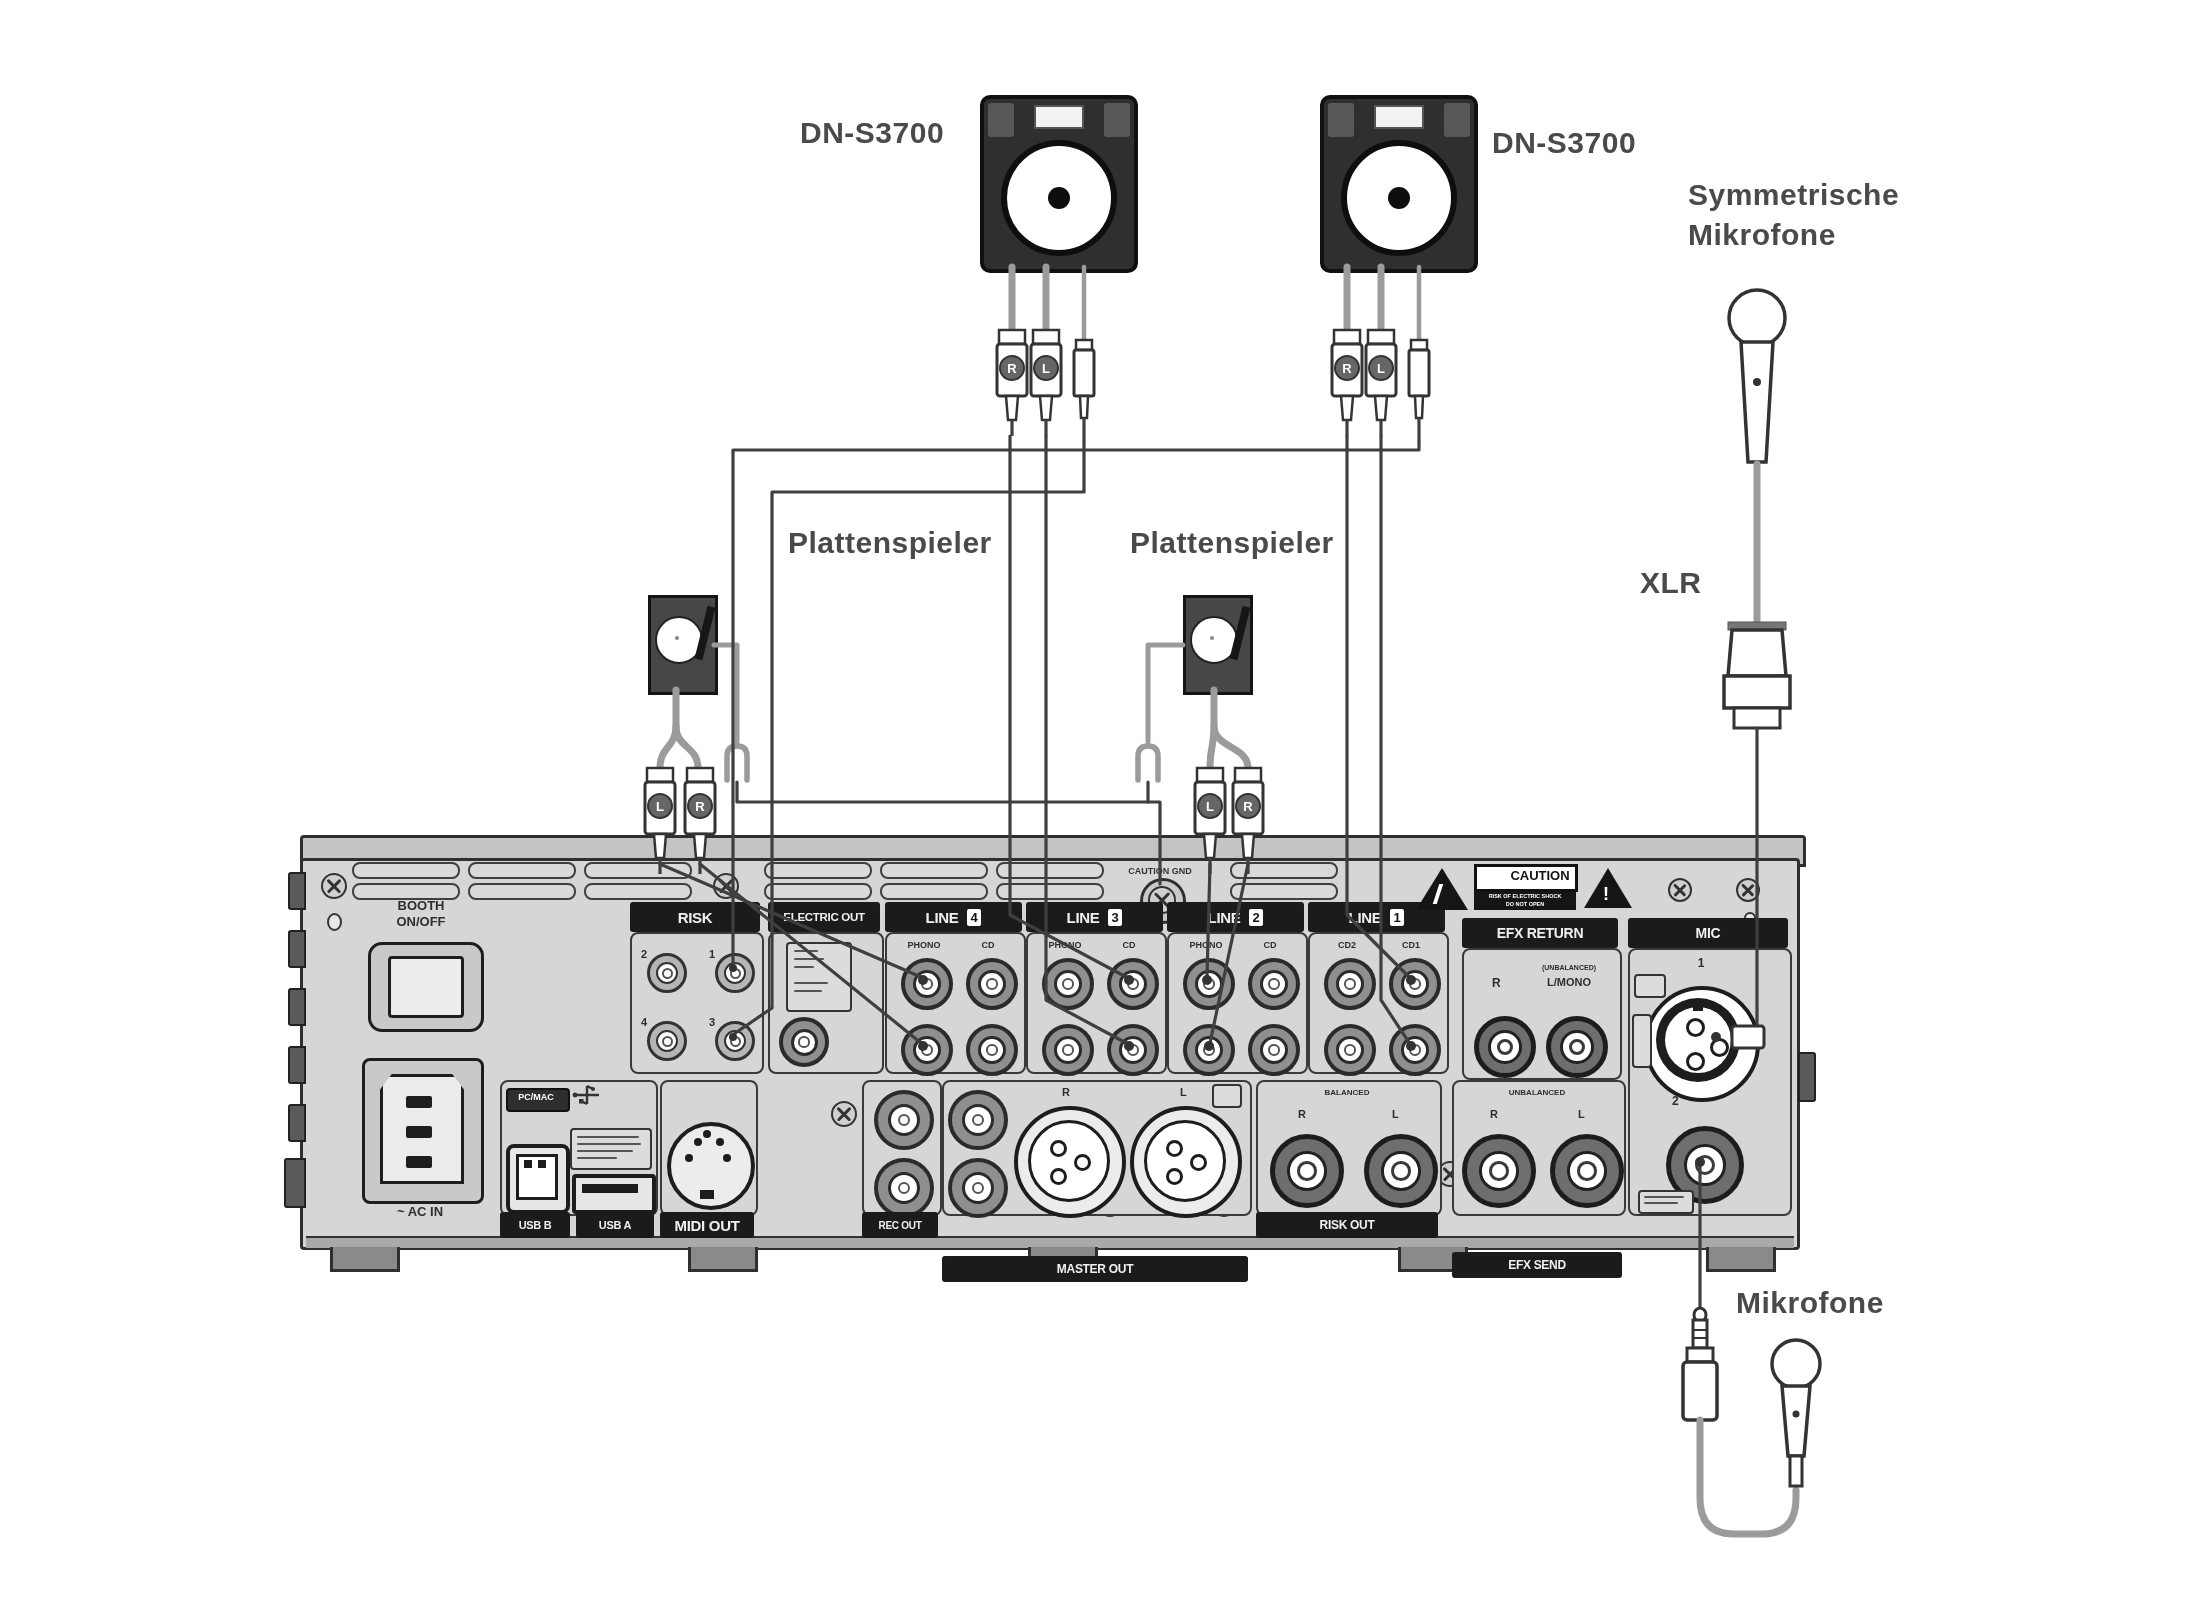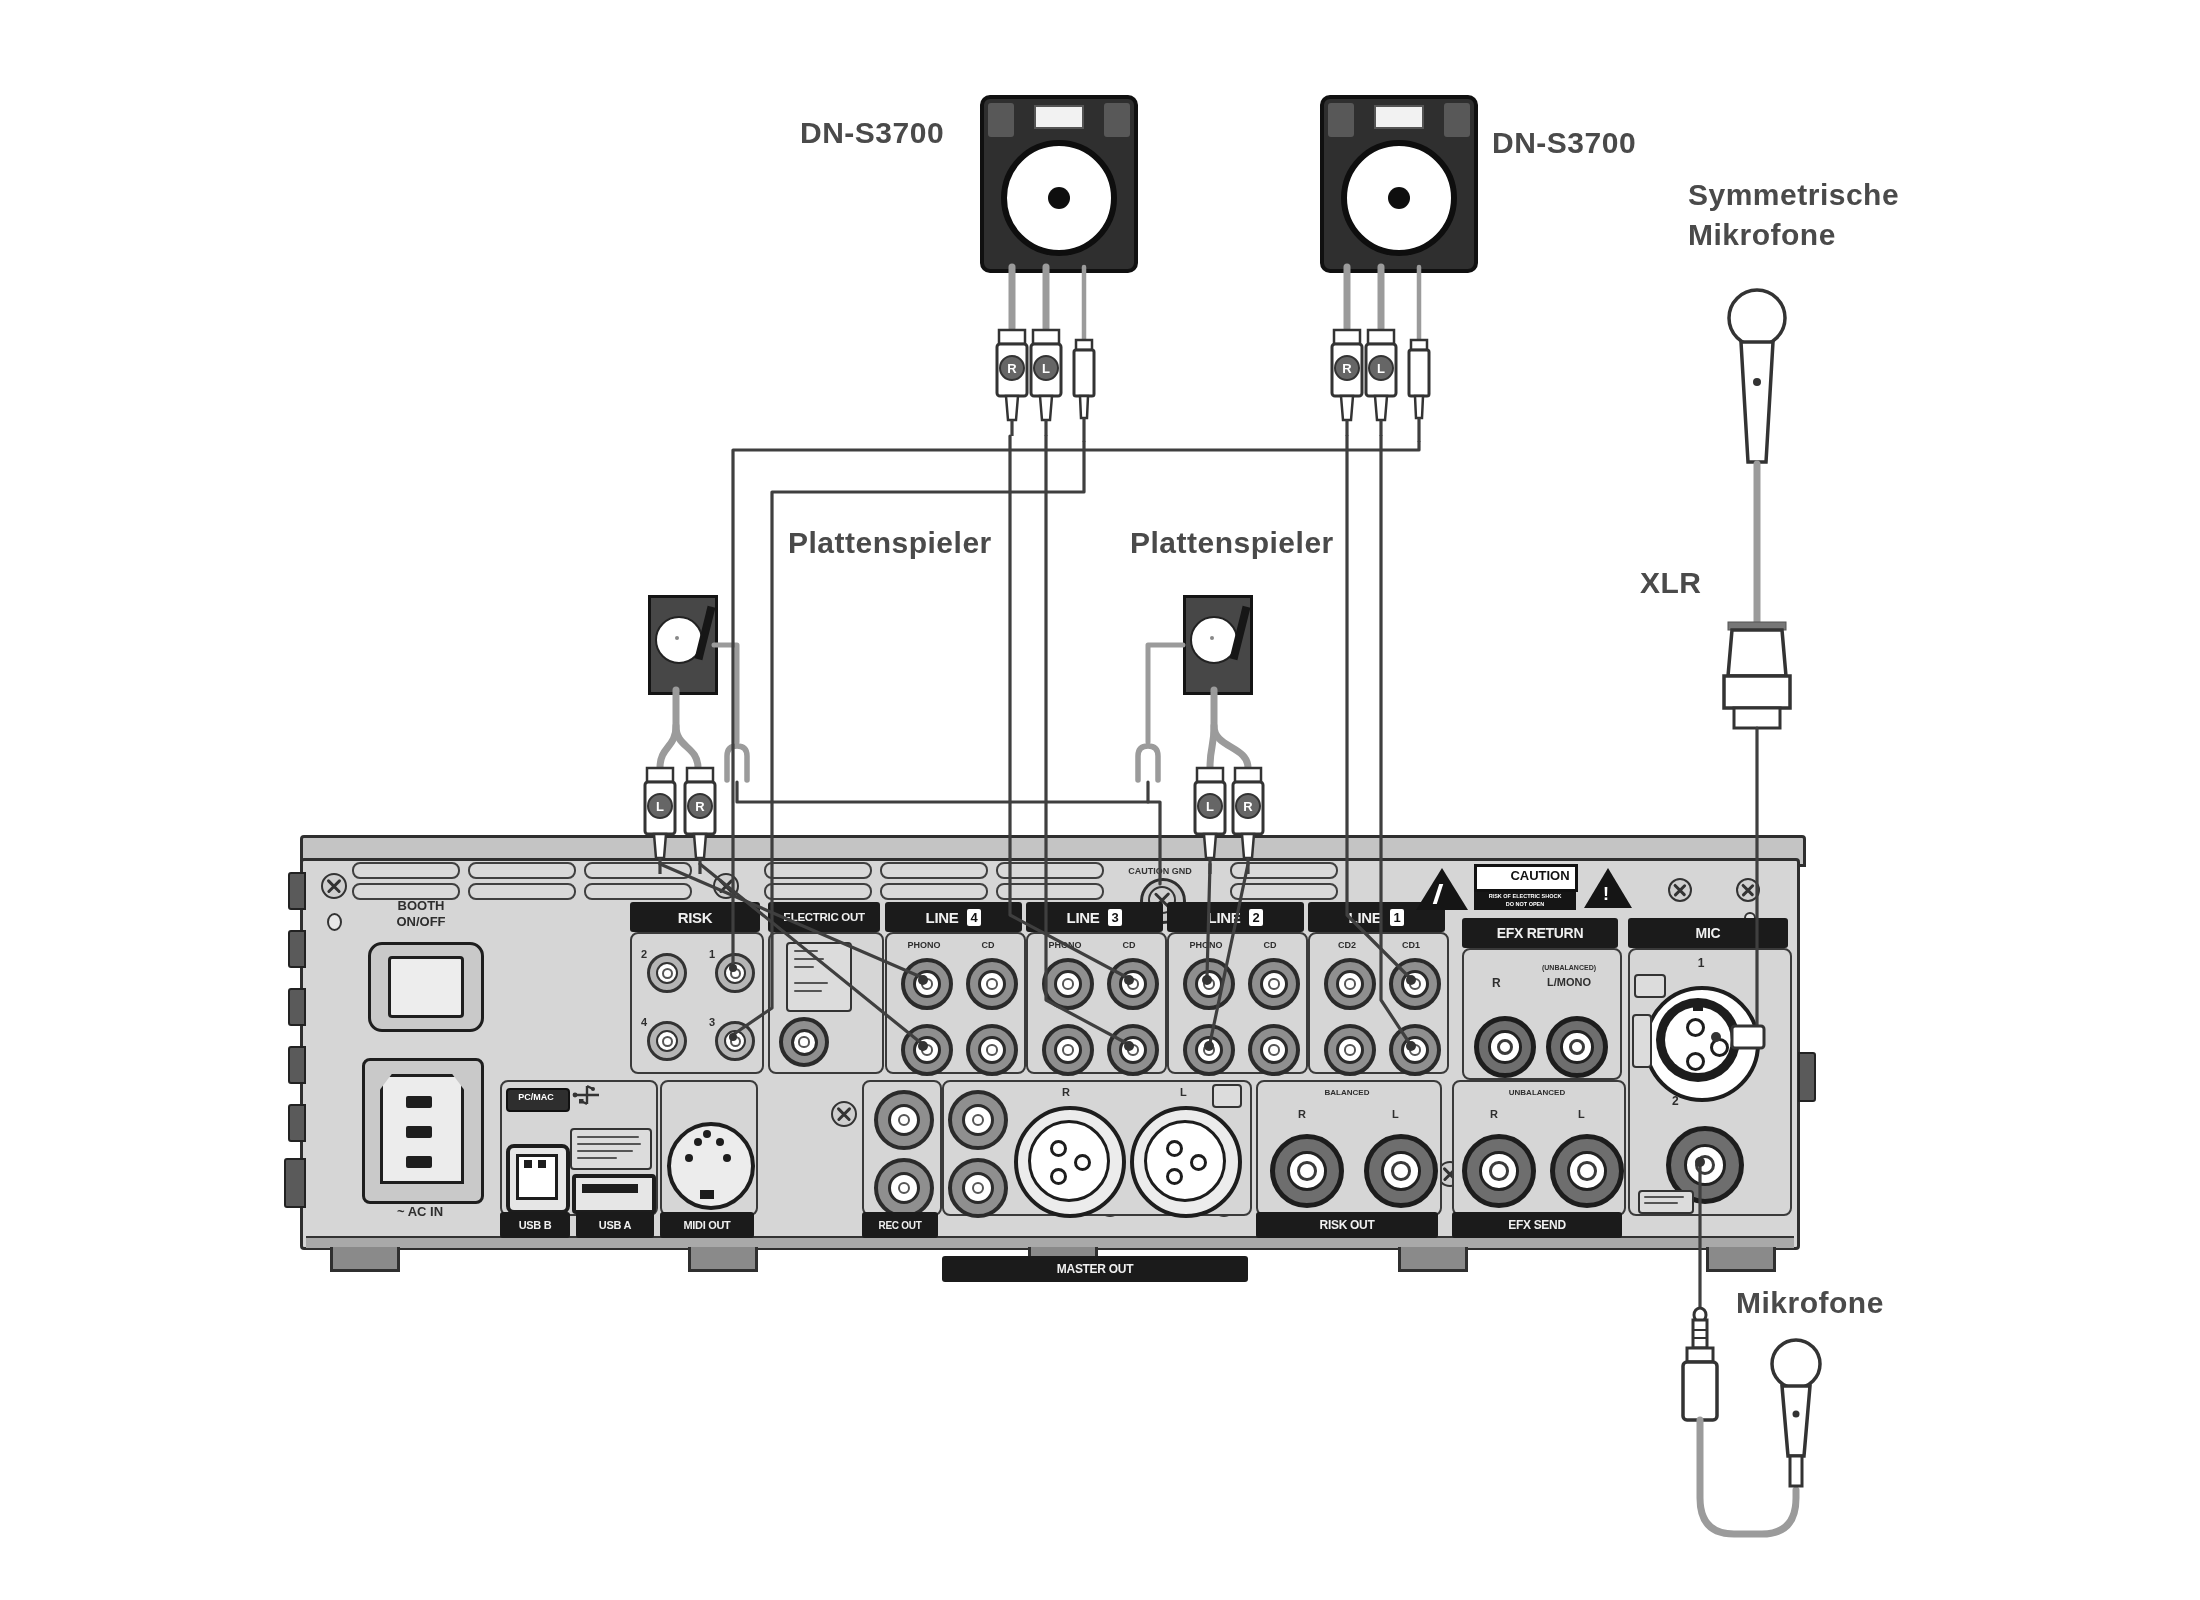--- a/index.html
+++ b/index.html
@@ -432,21 +432,21 @@
       <div class="bar" style="left:500px;top:1212px;width:70px;height:26px;font-size:11px;">USB B</div>
       <div class="bar" style="left:576px;top:1212px;width:78px;height:26px;font-size:11px;">USB A</div>
       <div class="box" style="left:660px;top:1080px;width:94px;height:132px;"></div>
       <div class="circ abs" style="left:667px;top:1122px;width:80px;height:80px;background:#ececec;border:4px solid #1d1d1d;"></div>
       <div class="abs" style="left:685px;top:1154px;width:8px;height:8px;border-radius:50%;background:#1d1d1d;"></div>
       <div class="abs" style="left:694px;top:1138px;width:8px;height:8px;border-radius:50%;background:#1d1d1d;"></div>
       <div class="abs" style="left:703px;top:1130px;width:8px;height:8px;border-radius:50%;background:#1d1d1d;"></div>
       <div class="abs" style="left:716px;top:1138px;width:8px;height:8px;border-radius:50%;background:#1d1d1d;"></div>
       <div class="abs" style="left:723px;top:1154px;width:8px;height:8px;border-radius:50%;background:#1d1d1d;"></div>
       <div class="abs" style="left:700px;top:1190px;width:14px;height:9px;background:#1d1d1d;"></div>
-      <div class="bar" style="left:660px;top:1212px;width:94px;height:26px;font-size:11px;">MIDI OUT</div>
+      <div class="bar" style="left:660px;top:1212px;width:94px;height:26px;font-size:15px;">MIDI OUT</div>
       <div class="box" style="left:862px;top:1080px;width:76px;height:132px;"></div>
       <div class="circ abs" style="left:874px;top:1090px;width:52px;height:52px;background:#8f8f8f;border:4px solid #2b2b2b;">
         <div class="circ" style="width: 26px; height: 26px; background: rgb(255, 255, 255); border: 3px solid rgb(43, 43, 43); border-radius: 50%;">
           <div style="width: 8.84px; height: 8.84px; background: rgb(255, 255, 255); border: 2px solid rgb(85, 85, 85); border-radius: 50%;"></div>
         </div>
       </div>
       <div class="circ abs" style="left:874px;top:1158px;width:52px;height:52px;background:#8f8f8f;border:4px solid #2b2b2b;">
         <div class="circ" style="width: 26px; height: 26px; background: rgb(255, 255, 255); border: 3px solid rgb(43, 43, 43); border-radius: 50%;">
           <div style="width: 8.84px; height: 8.84px; background: rgb(255, 255, 255); border: 2px solid rgb(85, 85, 85); border-radius: 50%;"></div>
         </div>
@@ -499,21 +499,21 @@
       <div class="circ abs" style="left:1462px;top:1134px;width:64px;height:64px;background:#6e6e6e;border:5px solid #1d1d1d;">
         <div class="circ" style="width: 33.6px; height: 33.6px; background: rgb(255, 255, 255); border: 3px solid rgb(34, 34, 34); border-radius: 50%;">
           <div style="width: 13.44px; height: 13.44px; background: rgb(255, 255, 255); border: 3px solid rgb(58, 58, 58); border-radius: 50%;"></div>
         </div>
       </div>
       <div class="circ abs" style="left:1550px;top:1134px;width:64px;height:64px;background:#6e6e6e;border:5px solid #1d1d1d;">
         <div class="circ" style="width: 33.6px; height: 33.6px; background: rgb(255, 255, 255); border: 3px solid rgb(34, 34, 34); border-radius: 50%;">
           <div style="width: 13.44px; height: 13.44px; background: rgb(255, 255, 255); border: 3px solid rgb(58, 58, 58); border-radius: 50%;"></div>
         </div>
       </div>
-      <div class="bar" style="left:1452px;top:1212px;width:170px;height:26px;font-size:12px;">EFX SEND</div>
+      <div class="bar" style="left:1452px;top:1252px;width:170px;height:26px;font-size:12px;">EFX SEND</div>
     </div>
 
   <svg id="wires" width="2200" height="1600" viewBox="0 0 2200 1600">
       <path d="M1012,267 V328" stroke="#9b9b9b" stroke-width="7" fill="none" stroke-linecap="round" stroke-linejoin="round"></path>
       <path d="M1046,267 V328" stroke="#9b9b9b" stroke-width="7" fill="none" stroke-linecap="round" stroke-linejoin="round"></path>
       <path d="M1084,267 V340" stroke="#9b9b9b" stroke-width="4.5" fill="none" stroke-linecap="round" stroke-linejoin="round"></path>
       <path d="M1347,267 V328" stroke="#9b9b9b" stroke-width="7" fill="none" stroke-linecap="round" stroke-linejoin="round"></path>
       <path d="M1381,267 V328" stroke="#9b9b9b" stroke-width="7" fill="none" stroke-linecap="round" stroke-linejoin="round"></path>
       <path d="M1419,267 V340" stroke="#9b9b9b" stroke-width="4.5" fill="none" stroke-linecap="round" stroke-linejoin="round"></path>
       <path d="M676,690 V726 C676,748 660,746 660,768" stroke="#9b9b9b" stroke-width="7" fill="none" stroke-linecap="round" stroke-linejoin="round"></path>

